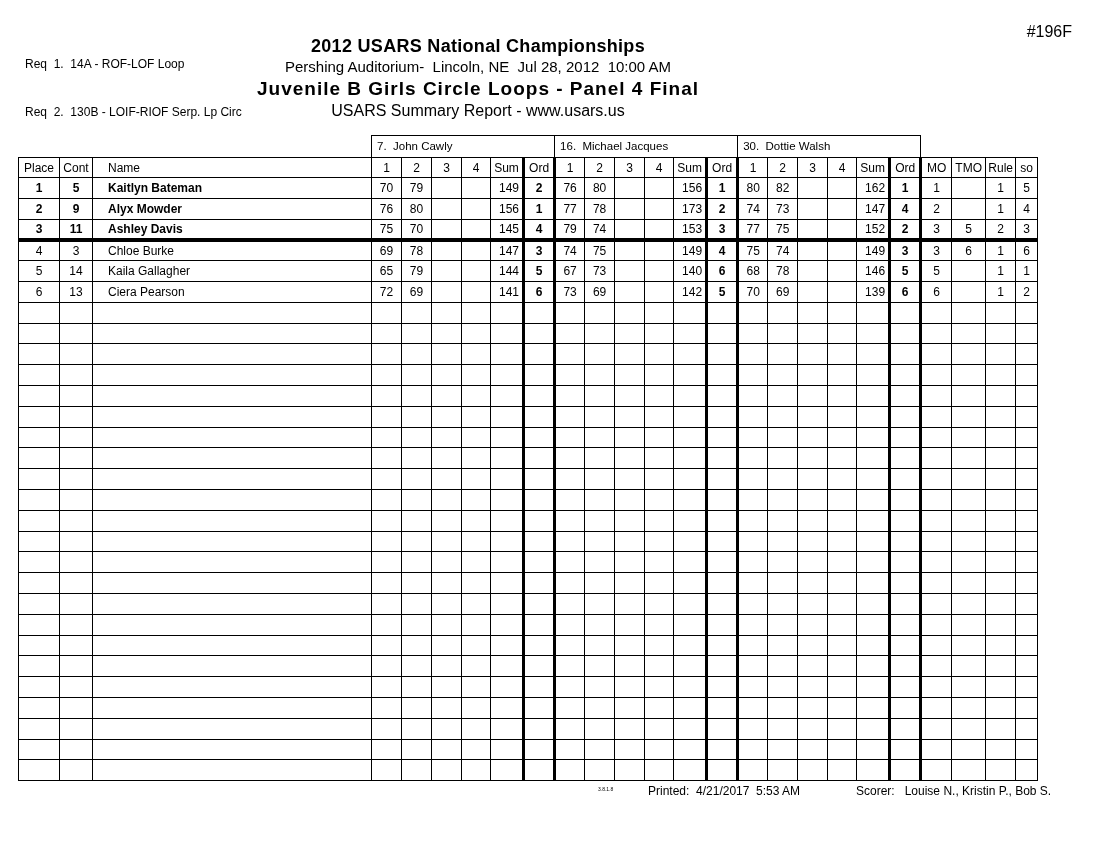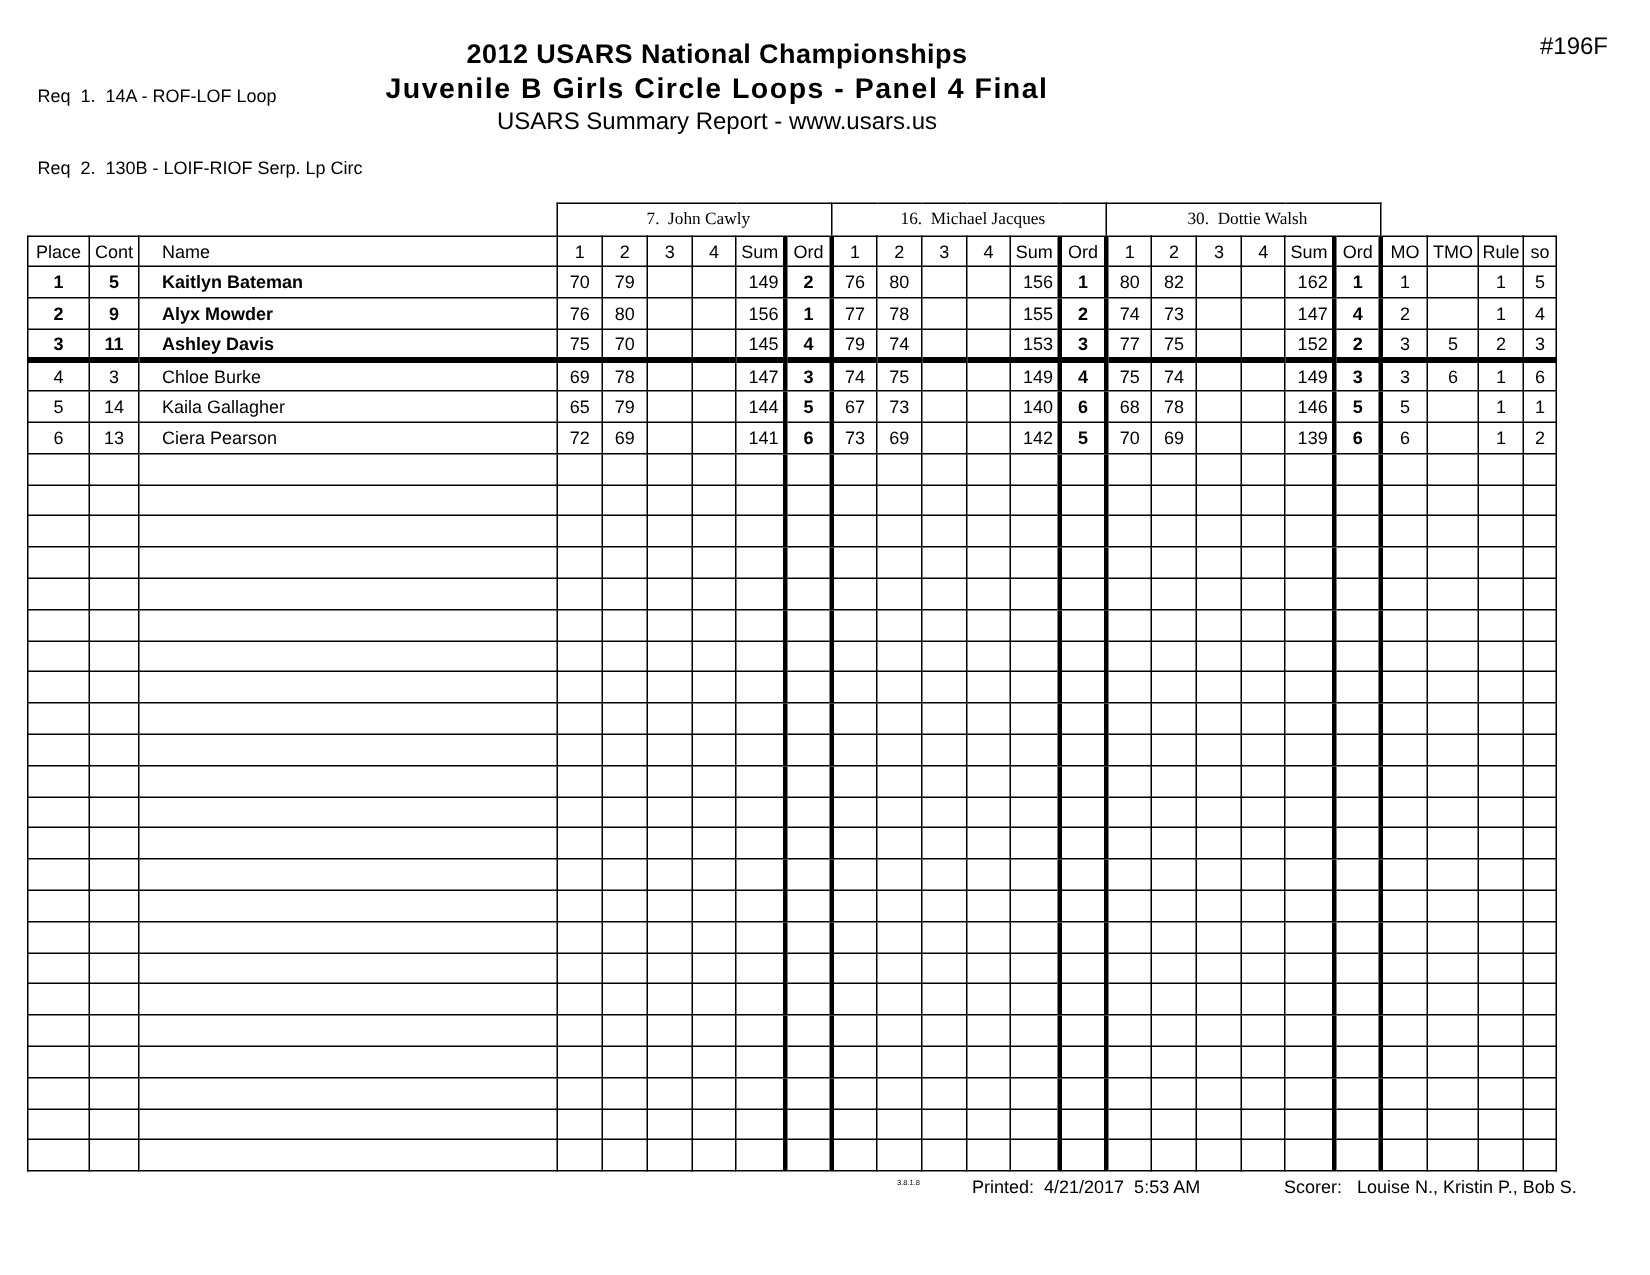--- a/index.html
+++ b/index.html
@@ -6,21 +6,21 @@
   html, body { margin: 0; padding: 0; background: #ffffff; }
   body {
     width: 1100px; height: 850px;
     font-family: "Liberation Sans", sans-serif;
     color: #000;
   }
   .page { position: relative; width: 1100px; height: 850px; overflow: hidden; }
 
   
   .req-block { position: absolute; left: 25px; top: 24px; font-size: 12px; line-height: 16px; white-space: pre; }
-  .title-block { position: absolute; left: 0; top: 25px; width: 956px; text-align: center; }
+  .title-block { position: absolute; left: 0; top: 35px; width: 956px; text-align: center; }
   .title-main  { font-size: 18px; font-weight: bold; line-height: 22px; letter-spacing: 0.3px; white-space: pre; }
   .title-venue { font-size: 15px; line-height: 19px; white-space: pre; }
   .title-event { font-size: 19px; font-weight: bold; line-height: 25px; letter-spacing: 1px; white-space: pre; }
   .title-report{ font-size: 16px; line-height: 20px; white-space: pre; }
   .event-number { position: absolute; right: 28px; top: 23px; font-size: 16px; font-weight: normal; }
 
   
   table.results {
     position: absolute; left: 18px; top: 135px;
     border-collapse: collapse; table-layout: fixed;
@@ -30,22 +30,22 @@
     border: 1px solid #000;
     padding: 0; height: 20.8px;
     font-size: 12px; line-height: 1;
     vertical-align: middle;
     overflow: hidden; white-space: nowrap;
     empty-cells: show;
   }
   tr.judge-row td { border: none; height: 22px; }
   tr.judge-row td.judge-name {
     border: 1px solid #000;
-    text-align: center; padding-left: 5px;
-    font-size: 11.5px; white-space: pre; font-family: Liberation Serif, serif;
+    text-align: left; padding-left: 5px;
+    font-size: 11.5px; white-space: pre;
   }
   tr.head-row td { height: 20px; margin-left: 30px; }
   .c    { text-align: center; }
   .name { text-align: left; padding-left: 15px; }
   .sum  { text-align: right; padding-right: 3px; }
   .ord, .ord-h { text-align: center; border-left: 3px solid #000; border-right: 3px solid #000; }
   .ord  { font-weight: bold; }
   tr.cutoff td { border-bottom: 4px solid #000; }
   tr.bold-row td.place, tr.bold-row td.cont, tr.bold-row td.name { font-weight: bold; }
 
@@ -59,20 +59,21 @@
 
 <div class="page">
 
   <div class="req-block">
     <div>Req  1.  14A - ROF-LOF Loop</div>
     <div>Req  2.  130B - LOIF-RIOF Serp. Lp Circ</div>
   </div>
 
   <div class="title-block">
     <div class="title-main">2012 USARS National Championships</div>
+    <div class="title-venue">Pershing Auditorium-  Lincoln, NE  Jul 28, 2012  10:00 AM</div>
     <div class="title-event">Juvenile B Girls Circle Loops - Panel 4 Final</div>
     <div class="title-report">USARS Summary Report - www.usars.us</div>
   </div>
 
   <div class="event-number">#196F</div>
 
   <table class="results">
     <colgroup>
       <col style="width:41px">
         <col style="width:33px">
@@ -174,21 +175,21 @@
           <td class="c">76</td>
           <td class="c">80</td>
           <td class="c"></td>
           <td class="c"></td>
           <td class="sum">156</td>
           <td class="ord">1</td>
           <td class="c">77</td>
           <td class="c">78</td>
           <td class="c"></td>
           <td class="c"></td>
-          <td class="sum">155</td>
+          <td class="sum">173</td>
           <td class="ord">2</td>
           <td class="c">74</td>
           <td class="c">73</td>
           <td class="c"></td>
           <td class="c"></td>
           <td class="sum">147</td>
           <td class="ord">4</td>
           <td class="c">2</td>
           <td class="c"></td>
           <td class="c">1</td>

